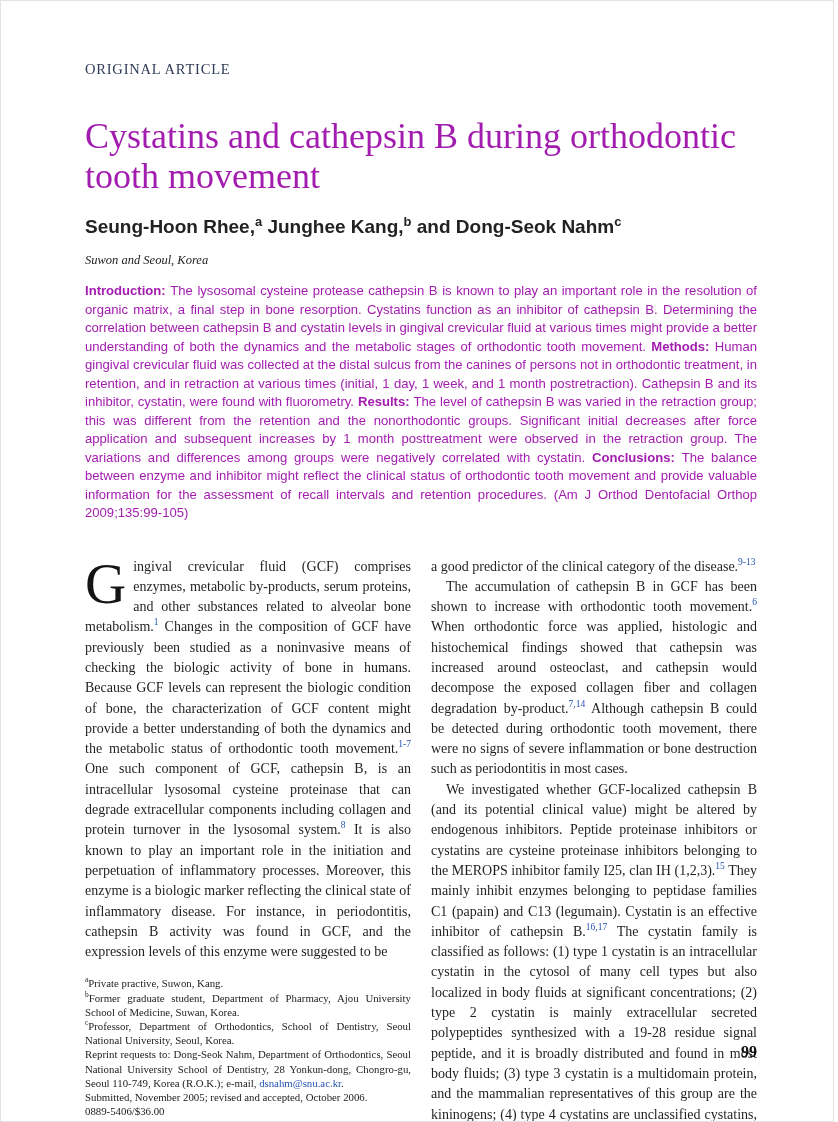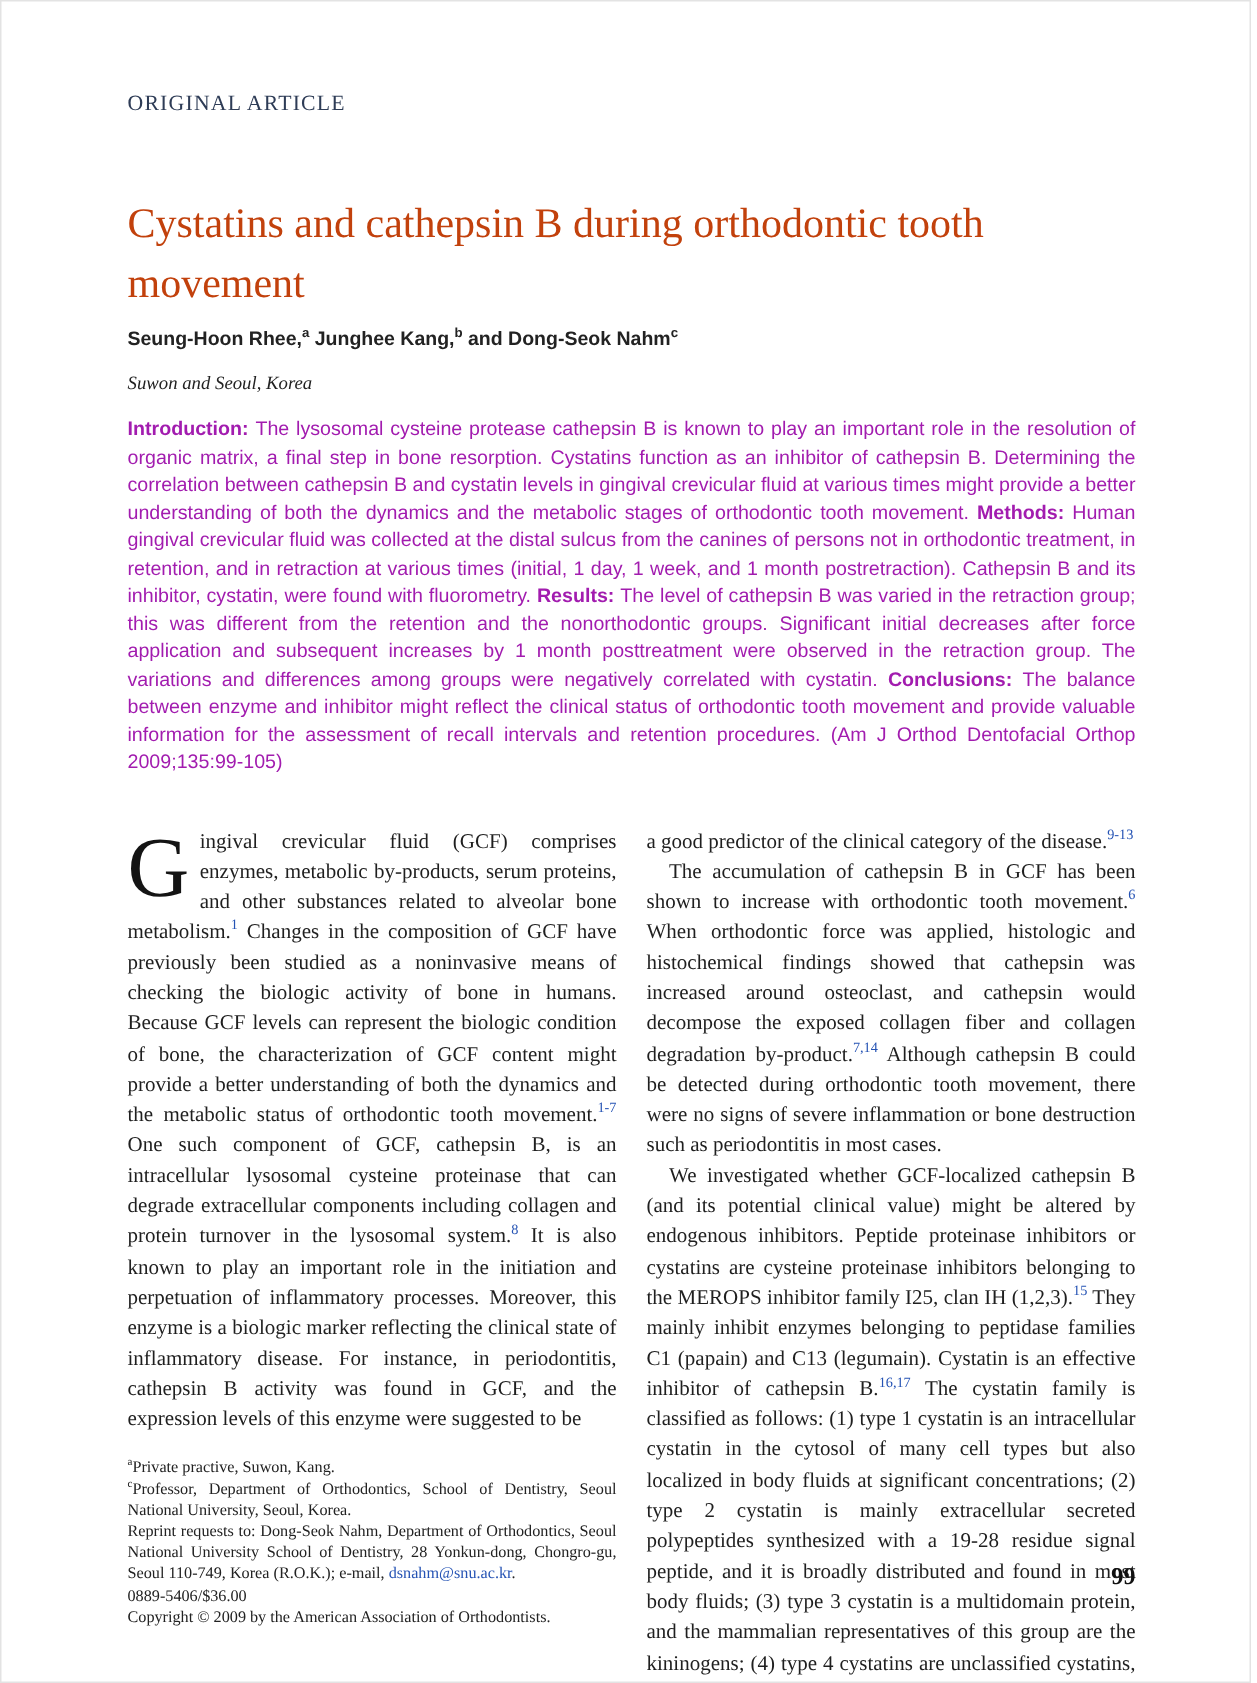--- a/index.html
+++ b/index.html
@@ -14,33 +14,33 @@
     color:#222;
     position:relative;
   }
   .eyebrow {
     font-family:"Liberation Serif", serif;
     font-size:14.5px;
     letter-spacing:0.8px;
     color:#2e3c56;
   }
   .title {
-    margin-top:52px;
-    font-size:28px;
+    margin-top:38px;
+    font-size:36px;
     line-height:40px;
     font-weight:400;
-    color:#c2410c;
+    color:#a21caf;
     max-width:655px;
     font-family:"Liberation Serif", serif;
   }
   .authors {
-    margin-top:8px;
+    margin-top:20px;
     font-family:"Liberation Sans", sans-serif;
     font-weight:bold;
-    font-size:13px;
+    font-size:19px;
     color:#222;
   }
   .affiliation {
     margin-top:15px;
     font-style:italic;
     font-size:12.5px;
     color:#222;
   }
   .abstract {
     margin-top:14px;
@@ -110,22 +110,24 @@
   <div class="abstract"><span class="b">Introduction: </span><span>The lysosomal cysteine protease cathepsin B is known to play an important role in the resolution of organic matrix, a final step in bone resorption. Cystatins function as an inhibitor of cathepsin B. Determining the correlation between cathepsin B and cystatin levels in gingival crevicular fluid at various times might provide a better understanding of both the dynamics and the metabolic stages of orthodontic tooth movement. </span><span class="b">Methods: </span><span>Human gingival crevicular fluid was collected at the distal sulcus from the canines of persons not in orthodontic treatment, in retention, and in retraction at various times (initial, 1 day, 1 week, and 1 month postretraction). Cathepsin B and its inhibitor, cystatin, were found with fluorometry. </span><span class="b">Results: </span><span>The level of cathepsin B was varied in the retraction group; this was different from the retention and the nonorthodontic groups. Significant initial decreases after force application and subsequent increases by 1 month posttreatment were observed in the retraction group. The variations and differences among groups were negatively correlated with cystatin. </span><span class="b">Conclusions: </span><span>The balance between enzyme and inhibitor might reflect the clinical status of orthodontic tooth movement and provide valuable information for the assessment of recall intervals and retention procedures. (Am J Orthod Dentofacial Orthop 2009;135:99-105)</span></div>
 
   <div class="columns">
 
     <div class="col">
       <div class="body-par">
         <span class="dropcap">G</span><span><span>ingival crevicular fluid (GCF) comprises enzymes, metabolic by-products, serum proteins, and other substances related to alveolar bone metabolism.</span><sup class="link">1</sup><span> Changes in the composition of GCF have previously been studied as a noninvasive means of checking the biologic activity of bone in humans. Because GCF levels can represent the biologic condition of bone, the characterization of GCF content might provide a better understanding of both the dynamics and the metabolic status of orthodontic tooth movement.</span><sup class="link">1-7</sup><span> One such component of GCF, cathepsin B, is an intracellular lysosomal cysteine proteinase that can degrade extracellular components including collagen and protein turnover in the lysosomal system.</span><sup class="link">8</sup><span> It is also known to play an important role in the initiation and perpetuation of inflammatory processes. Moreover, this enzyme is a biologic marker reflecting the clinical state of inflammatory disease. For instance, in periodontitis, cathepsin B activity was found in GCF, and the expression levels of this enzyme were suggested to be</span></span>
       </div>
       <div class="footnotes">
         <div><sup>a</sup><span>Private practive, Suwon, Kang.</span></div>
+        <div><sup>b</sup><span>Former graduate student, Department of Pharmacy, Ajou University School of Medicine, Suwan, Korea.</span></div>
         <div><sup>c</sup><span>Professor, Department of Orthodontics, School of Dentistry, Seoul National University, Seoul, Korea.</span></div>
         <div><span>Reprint requests to: Dong-Seok Nahm, Department of Orthodontics, Seoul National University School of Dentistry, 28 Yonkun-dong, Chongro-gu, Seoul 110-749, Korea (R.O.K.); e-mail, </span><span class="link">dsnahm@snu.ac.kr</span><span>.</span></div>
+        <div><span>Submitted, November 2005; revised and accepted, October 2006.</span></div>
         <div><span>0889-5406/$36.00</span></div>
         <div><span>Copyright © 2009 by the American Association of Orthodontists.</span></div>
 
       </div>
     </div>
 
     <div class="col">
       <div class="body-par"><span>a good predictor of the clinical category of the disease.</span><sup class="link">9-13</sup></div>
       <div class="body-par indent"><span>The accumulation of cathepsin B in GCF has been shown to increase with orthodontic tooth movement.</span><sup class="link">6</sup><span> When orthodontic force was applied, histologic and histochemical findings showed that cathepsin was increased around osteoclast, and cathepsin would decompose the exposed collagen fiber and collagen degradation by-product.</span><sup class="link">7,14</sup><span> Although cathepsin B could be detected during orthodontic tooth movement, there were no signs of severe inflammation or bone destruction such as periodontitis in most cases.</span></div>
       <div class="body-par indent"><span>We investigated whether GCF-localized cathepsin B (and its potential clinical value) might be altered by endogenous inhibitors. Peptide proteinase inhibitors or cystatins are cysteine proteinase inhibitors belonging to the MEROPS inhibitor family I25, clan IH (1,2,3).</span><sup class="link">15</sup><span> They mainly inhibit enzymes belonging to peptidase families C1 (papain) and C13 (legumain). Cystatin is an effective inhibitor of cathepsin B.</span><sup class="link">16,17</sup><span> The cystatin family is classified as follows: (1) type 1 cystatin is an intracellular cystatin in the cytosol of many cell types but also localized in body fluids at significant concentrations; (2) type 2 cystatin is mainly extracellular secreted polypeptides synthesized with a 19-28 residue signal peptide, and it is broadly distributed and found in most body fluids; (3) type 3 cystatin is a multidomain protein, and the mammalian representatives of this group are the kininogens; (4) type 4 cystatins are unclassified cystatins, cystatin-like proteins found in</span></div>

